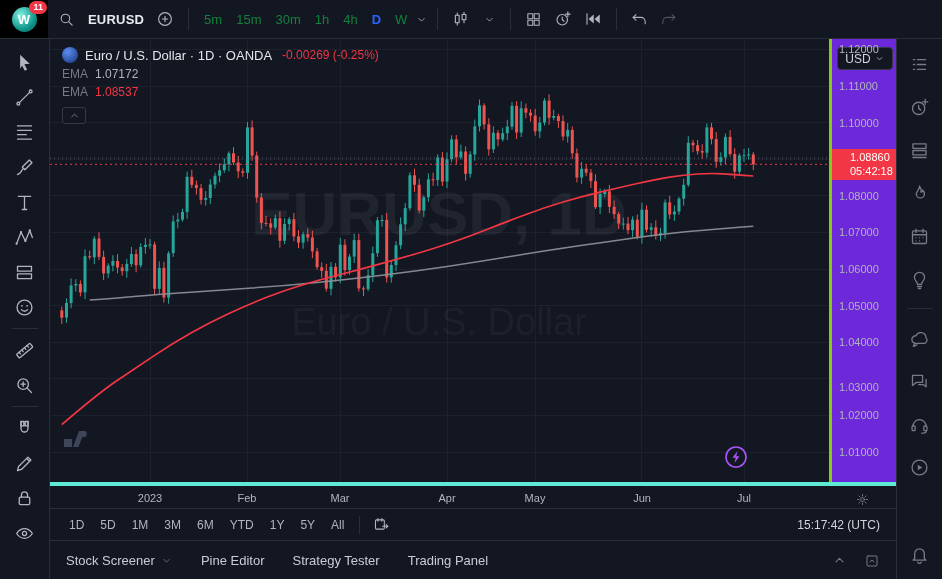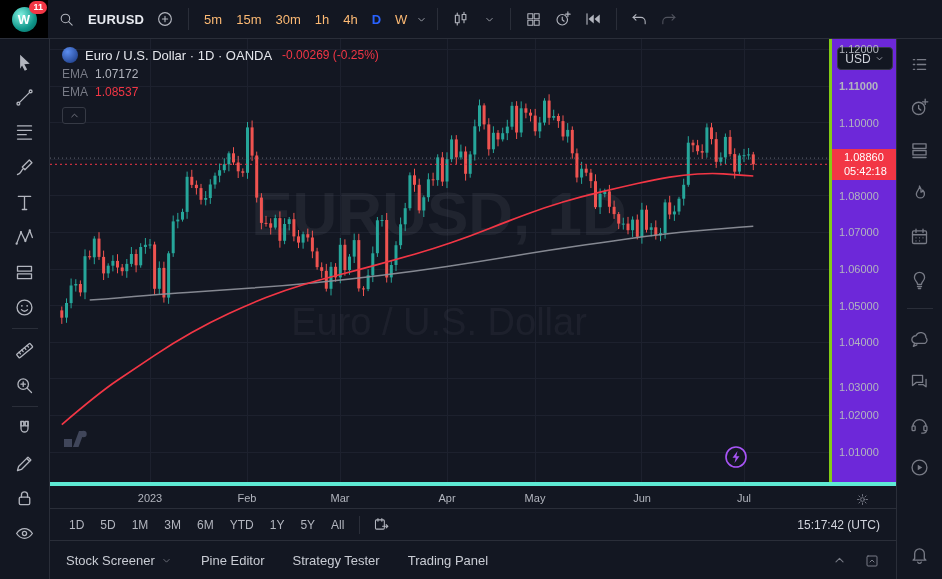--- a/index.html
+++ b/index.html
@@ -8,21 +8,21 @@
   .app{width:942px;height:579px;display:flex;flex-direction:column;background:#131722}
   
   .topbar{flex:0 0 38px;display:flex;align-items:center;background:#131722;border-bottom:1px solid #2a2e39}
   .logo-box{width:48px;height:38px;background:#000;display:flex;align-items:center;justify-content:center;position:relative;flex:0 0 48px}
   .logo-circle{width:25px;height:25px;border-radius:50%;background:radial-gradient(circle at 35% 32%,#7ff0e0,#0d9488 62%,#0f5e57);color:#fff;font-size:13px;font-weight:bold;display:flex;align-items:center;justify-content:center}
   .badge{position:absolute;top:1px;right:1px;background:#f23645;color:#fff;font-size:9px;font-weight:bold;border-radius:8px;padding:0 4px;line-height:13px}
   .tb-group{display:flex;align-items:center;gap:2px;padding:0 5px}
   .tb-sep{width:1px;height:22px;background:#2a2e39;margin:0 4px;flex:0 0 1px}
   .tb-btn{display:flex;align-items:center;gap:13px;padding:4px 5px;border-radius:4px;color:#b2b5be;font-size:13px;cursor:pointer}
   .symbol{color:#e8eaf0;font-weight:bold;font-size:13px;letter-spacing:.2px}
-  .interval{padding:4px 6px;font-size:13px;color:#fdba74;cursor:pointer}
+  .interval{padding:4px 6px;font-size:13px;color:#15803d;cursor:pointer}
   .interval.active{color:#2962ff;font-weight:bold}
   .spacer{flex:1}
   .layout-name{display:flex;flex-direction:column;line-height:1.15;margin:0 4px}
   .layout-name .nm{font-size:13px;color:#d1d4dc;white-space:nowrap}
   .layout-name .sv{font-size:10px;color:#2962ff}
   .icon{display:inline-flex;align-items:center;justify-content:center;color:inherit}
   .dim{color:#50535e}
   
   .body{flex:1;display:flex;min-height:0}
   .left-rail{width:50px;flex:0 0 50px;border-right:1px solid #2a2e39;display:flex;flex-direction:column;align-items:center;padding-top:8px;gap:5px;color:#b2b5be}
@@ -30,21 +30,21 @@
   .rail-sep{width:26px;height:1px;background:#2a2e39;margin:1px 0;flex:0 0 1px}
   .main{flex:1;display:flex;flex-direction:column;min-width:0}
   .right-rail{width:46px;flex:0 0 46px;border-left:1px solid #2a2e39;display:flex;flex-direction:column;align-items:center;padding:10px 0;gap:13px;color:#787b86}
   .rr-bottom{margin-top:auto}
   
   .chart-region{position:relative;height:443px;flex:0 0 443px;overflow:hidden}
   svg.plot{position:absolute;left:0;top:0;display:block}
   .price-axis{position:absolute;top:0;right:0;width:67px;height:443px;border-left:3px solid #84cc16;font-size:11px;color:#b2b5be;background:#6d28d9;cursor:ns-resize}
   .pa-label{position:absolute;left:7px;line-height:13px}
   .usd-btn{position:absolute;top:8px;left:5px;width:56px;height:23px;border:1px solid #363a45;border-radius:4px;display:flex;align-items:center;justify-content:center;gap:3px;font-size:12px;color:#d1d4dc;background:#131722;cursor:pointer}
-  .last-label{position:absolute;left:0;width:67px;background:#f23645;color:#fff;font-size:11px;line-height:14px;padding:1px 0 2px 12px;z-index:4}
+  .last-label{position:absolute;left:0;width:67px;background:#f23645;color:#fff;font-size:11px;line-height:14px;padding:1px 0 2px 18px;z-index:4}
   .legend{position:absolute;left:12px;top:8px;z-index:5}
   .legend-row1{display:flex;align-items:center;gap:7px;font-size:13px;color:#e4e6eb;cursor:pointer}
   .sym-icon{width:16px;height:16px;border-radius:50%;background:radial-gradient(circle at 35% 30%,#5b8def,#16337a);flex:0 0 16px}
   .chg{color:#f23645;font-size:12px;margin-left:3px}
   .legend-ema{display:flex;gap:7px;font-size:12px;color:#787b86;margin-top:4px;cursor:pointer}
   .ema-v1{color:#b2b5be}
   .ema-v2{color:#f23645}
   .collapse-btn{margin-top:8px;width:24px;height:17px;border:1px solid #363a45;border-radius:3px;color:#787b86;display:flex;align-items:center;justify-content:center;background:#131722;cursor:pointer}
   
   .time-axis{position:relative;height:26px;flex:0 0 26px;border-top:4px solid #5eead4;font-size:11px;color:#b2b5be}
@@ -670,21 +670,21 @@
                 <svg viewBox="0 0 24 24" width="11" height="11" fill="none" stroke="currentColor" stroke-width="1.5" stroke-linecap="round" stroke-linejoin="round">
                   <path d="M7 10l5 5 5-5"></path>
                 </svg>
               </span>
           </div>
           <div class="last-label" style="top: 110px;">
             <div>1.08860</div>
             <div>05:42:18</div>
           </div>
         <div class="pa-label" style="top: 4px;">1.12000</div>
-            <div class="pa-label" style="top: 41px; font-weight: bold;">1.11000</div>
+            <div class="pa-label" style="top: 41px;">1.11000</div>
             <div class="pa-label" style="top: 78px;">1.10000</div>
             <div class="pa-label" style="top: 151px;">1.08000</div>
             <div class="pa-label" style="top: 187px;">1.07000</div>
             <div class="pa-label" style="top: 224px;">1.06000</div>
             <div class="pa-label" style="top: 261px;">1.05000</div>
             <div class="pa-label" style="top: 297px;">1.04000</div>
             <div class="pa-label" style="top: 334px; margin-top: 8px;">1.03000</div>
             <div class="pa-label" style="top: 370px;">1.02000</div>
             <div class="pa-label" style="top: 407px;">1.01000</div>
           </div>

